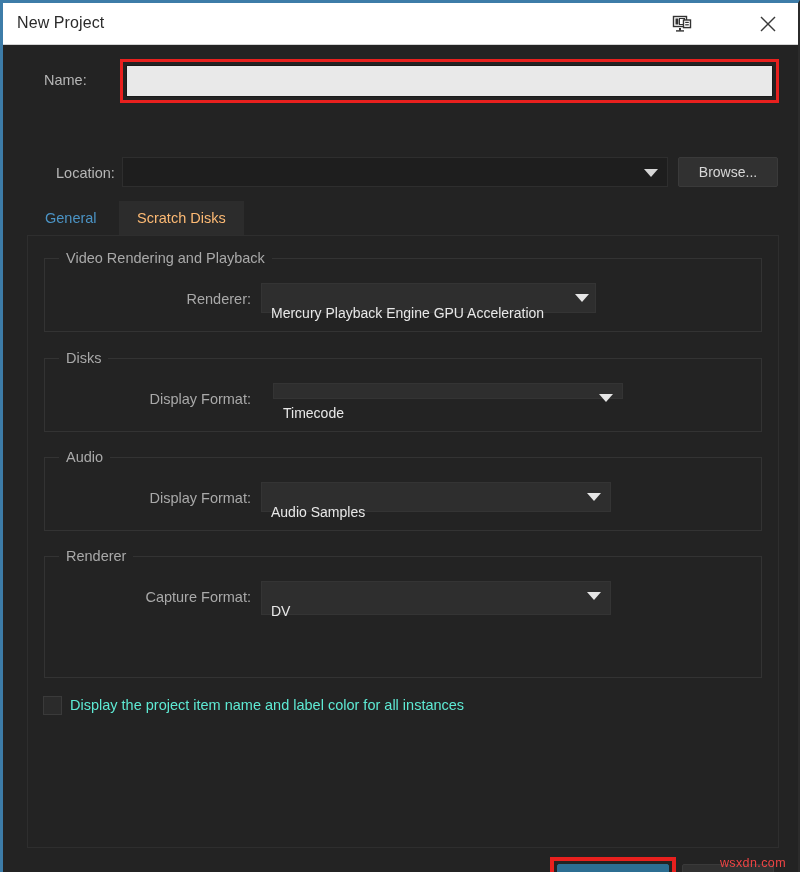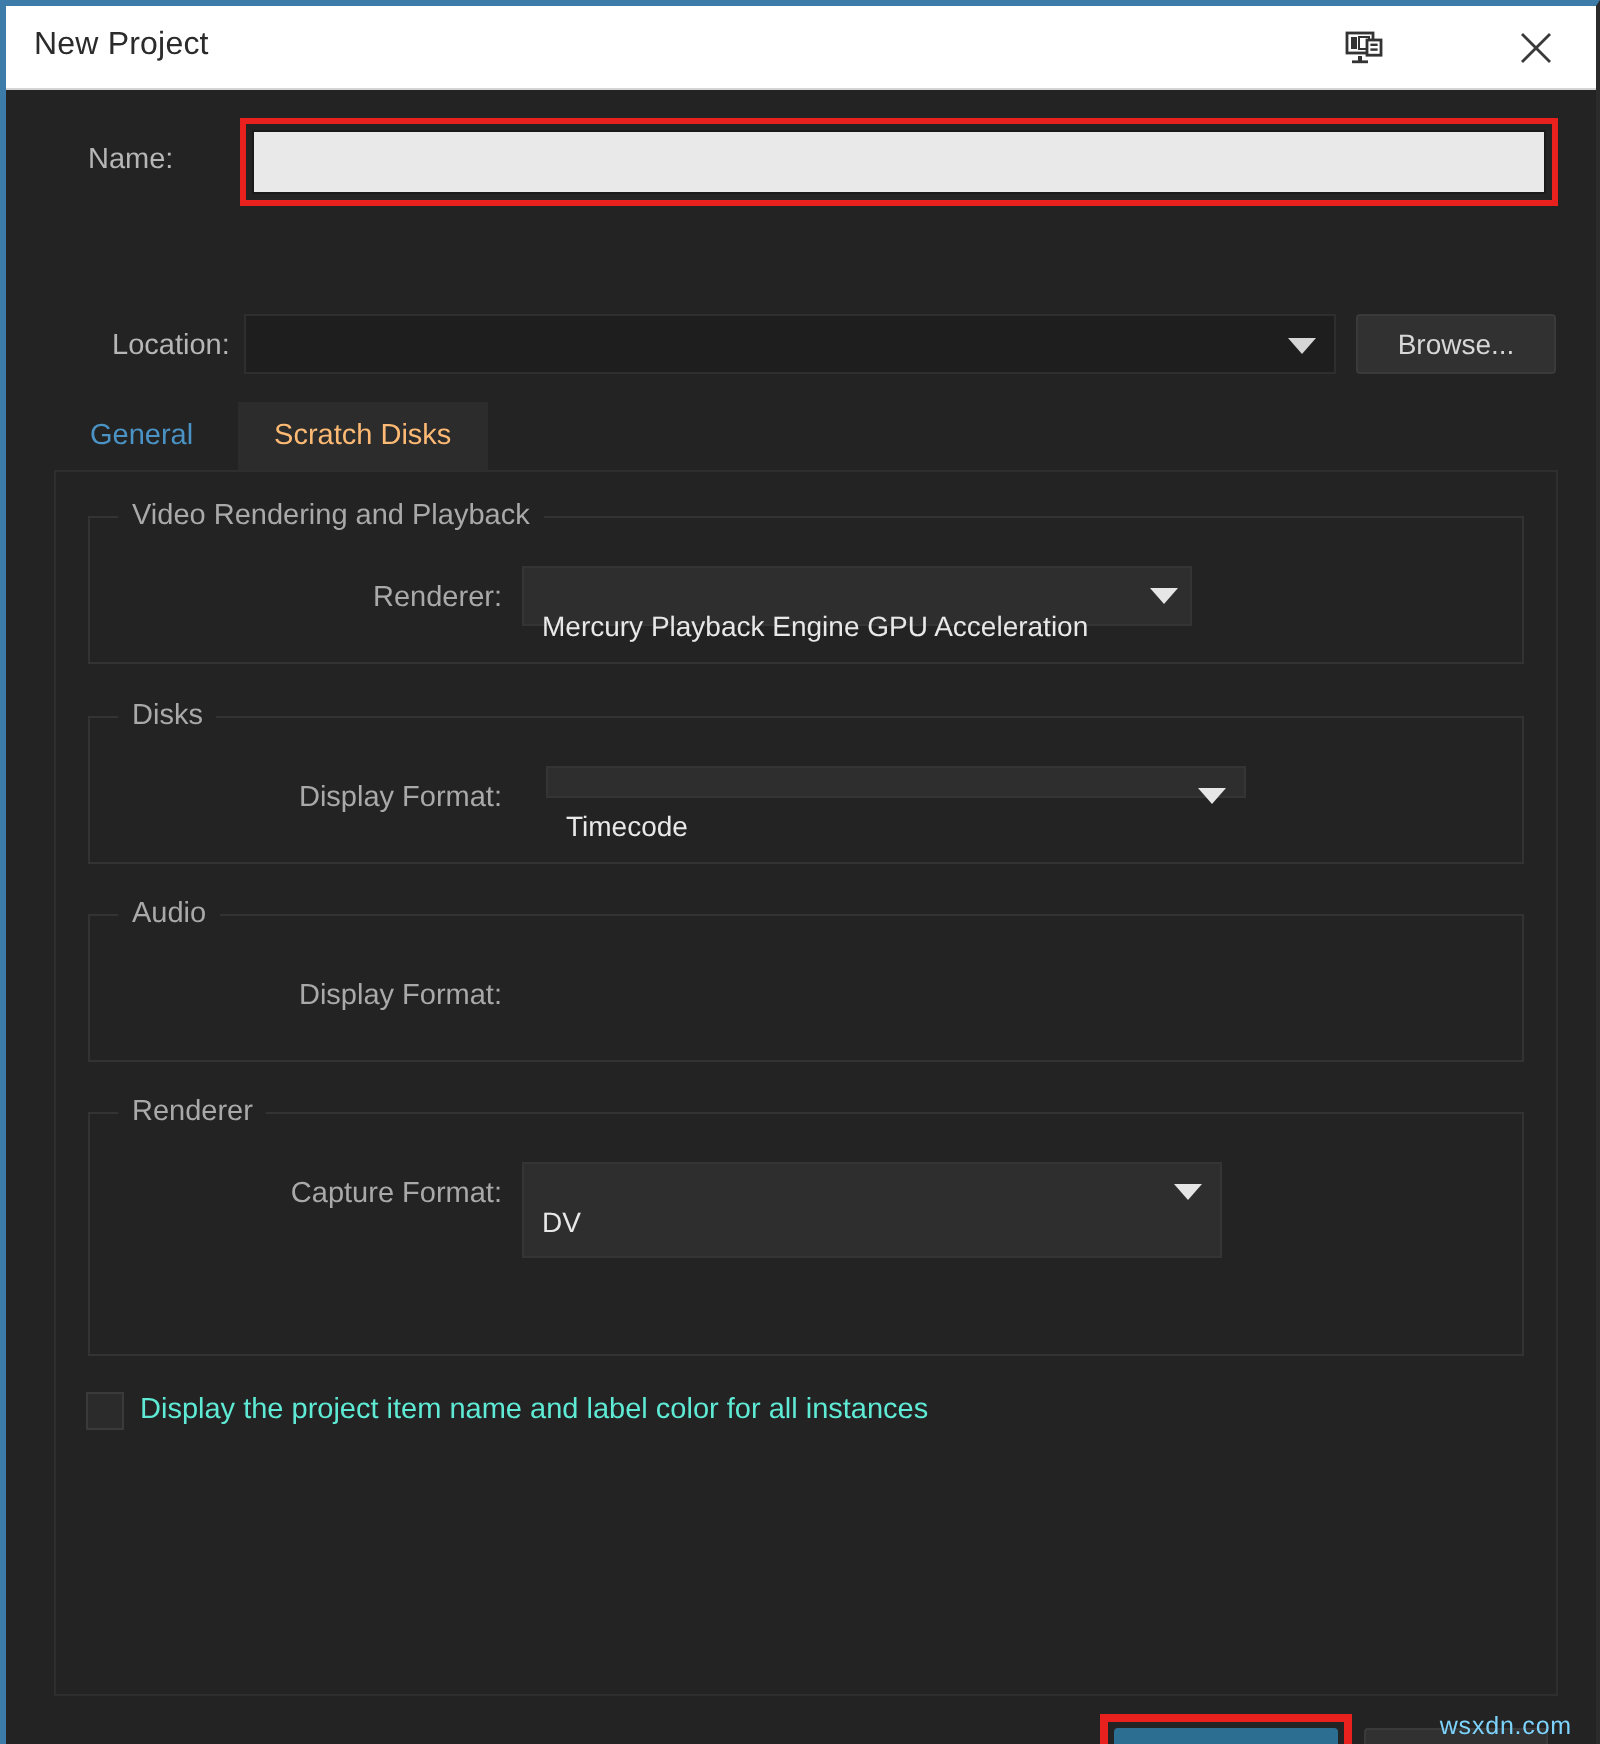--- a/index.html
+++ b/index.html
@@ -295,21 +295,21 @@
     font-size: 15px;
     font-family: "Liberation Sans", sans-serif;
     cursor: pointer;
     border-radius: 2px;
   }
 
   .watermark {
     position: absolute;
     right: 12px; bottom: 2px;
     font-size: 12.5px;
-    color: #7dd3fc;
+    color: #ef4444;
     letter-spacing: .4px;
   }
 </style>
 </head>
 <body>
 
 <div class="dialog">
 
   <div class="titlebar">
     <div class="titlebar-title">New Project</div>
@@ -373,26 +373,30 @@
         <div class="field-label" style="left:56px; top:32px; width:150px;">Display Format:</div>
         <div class="combo" style="left:228px; top:24px; width:350px; height:16px;padding-left:28px;">
           <div class="combo-value">Timecode</div>
           <div class="caret"></div>
         </div>
       </div>
 
       <div class="group" style="left:16px; top:221px; width:718px; height:74px;">
         <div class="group-title">Audio</div>
         <div class="field-label" style="left:56px; top:32px; width:150px;">Display Format:</div>
+        <div class="combo" style="left:216px; top:24px; width:350px; height:30px;">
+          <div class="combo-value">Audio Samples</div>
+          <div class="caret"></div>
+        </div>
       </div>
 
       <div class="group" style="left:16px; top:320px; width:718px; height:122px;">
         <div class="group-title">Renderer</div>
         <div class="field-label" style="left:56px; top:32px; width:150px;">Capture Format:</div>
-        <div class="combo" style="left:216px; top:24px; width:350px; height:48px;">
+        <div class="combo" style="left:216px; top:24px; width:350px; height:34px;">
           <div class="combo-value">DV</div>
           <div class="caret"></div>
         </div>
       </div>
 
     </div>
 
     <div class="checkrow">
       <div class="checkbox"></div>
       <div class="checkrow-label">Display the project item name and label color for all instances</div>

